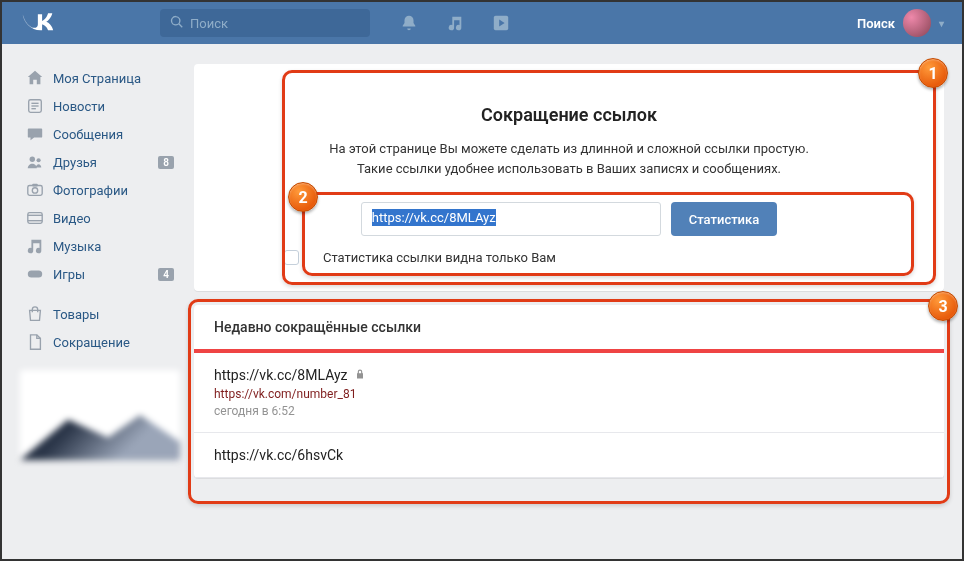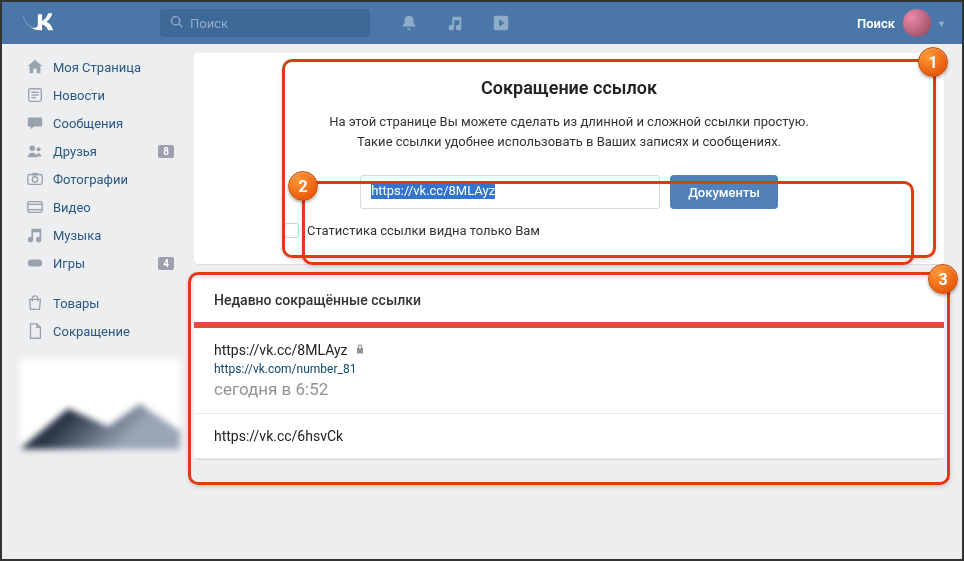--- a/index.html
+++ b/index.html
@@ -10,49 +10,49 @@
 .logo svg { fill: #fff; }
 .search-box { background: #3e6898; border-radius: 4px; height: 28px; width: 210px; display: flex; align-items: center; padding: 0 10px; color: #8fadc8; font-size: 13px; gap: 6px; }
 .search-box svg { fill: #8fadc8; width: 14px; height: 14px; }
 .hdr-icons { display: flex; align-items: center; gap: 28px; margin-left: 30px; }
 .hdr-icons span { color: #8fadc8; display: flex; }
 .hdr-icons svg { width: 18px; height: 18px; fill: #8fadc8; }
 .user-area { margin-left: auto; display: flex; align-items: center; gap: 8px; color: #fff; font-size: 13px; font-weight: 600; }
 .avatar { width: 28px; height: 28px; border-radius: 50%; background: radial-gradient(circle at 30% 30%, #e8a, #845); }
 .chev { color: #8fadc8; font-size: 10px; }
 
-.body-wrap { display: flex; padding: 9px 18px 0 18px; gap: 14px; }
+.body-wrap { display: flex; padding: 20px 18px 0 18px; gap: 14px; }
 
 .sidebar { width: 160px; font-size: 13px; color: #2a5885; }
 .nav-item { display: flex; align-items: center; padding: 5px 6px; gap: 9px; border-radius: 3px; cursor: pointer; position: relative; }
 .nav-icon { width: 18px; height: 18px; display: flex; align-items: center; justify-content: center; }
 .nav-icon svg { width: 18px; height: 18px; fill: #99a2ad; }
 .nav-badge { margin-left: auto; background: #99a2ad; color: #fff; font-size: 10px; font-weight: 600; padding: 1px 5px; border-radius: 2px; }
 .nav-sep { height: 12px; }
 .sidebar-widget { margin-top: 14px; background: #fff; border-radius: 3px; height: 90px; box-shadow: 0 1px 0 rgba(0,0,0,.07); display: flex; align-items: flex-end; overflow: hidden; filter: blur(3px); }
 .sidebar-widget div { width: 100%; height: 45px; background: linear-gradient(135deg, #2a3548 30%, #9aa5b8 70%); clip-path: polygon(0 100%, 30% 10%, 55% 50%, 75% 0%, 100% 60%, 100% 100%); }
 
 .main { flex: 1; position: relative; }
 .card { background: #fff; border-radius: 4px; padding: 24px 40px 26px; box-shadow: 0 1px 0 rgba(0,0,0,.07); margin-bottom: 14px; position: relative; }
-.card h2 { text-align: center; font-size: 18px; font-weight: 600; color: #222; margin-bottom: 14px; }
+.card h2 { text-align: center; font-size: 18px; font-weight: 600; color: #222; margin-bottom: 14px; margin-top: 16px; }
 .desc { text-align: center; font-size: 13px; color: #333; line-height: 1.5; margin-bottom: 24px; }
 .form-row { display: flex; gap: 10px; justify-content: center; margin-bottom: 14px; }
 .url-inner { background: #3375cd; color: #fff; padding: 1px 0; }
 .url-display { width: 300px; height: 34px; border: 1px solid #d3d9de; border-radius: 3px; padding: 7px 10px; font-size: 13px; background: #fff; }
 .btn { background: #5181b8; color: #fff; border: none; border-radius: 4px; height: 34px; padding: 0 18px; font-size: 13px; font-weight: 500; cursor: pointer; }
-.check-row { display: flex; align-items: center; gap: 8px; font-size: 13px; color: #333; padding-left: 50px; }
+.check-row { display: flex; align-items: center; gap: 24px; font-size: 13px; color: #333; padding-left: 50px; }
 .chk { width: 15px; height: 15px; border: 1px solid #c5d0db; border-radius: 3px; background: #fff; }
 
 .card2 { background: #fff; border-radius: 4px; box-shadow: 0 1px 0 rgba(0,0,0,.07); position: relative; }
-.card2-header { padding: 14px 20px; font-size: 14px; font-weight: 500; color: #333; border-bottom: 6px solid #ef4444; }
+.card2-header { padding: 14px 20px; font-size: 14px; font-weight: 500; color: #333; border-bottom: 4px solid #ef4444; }
 .link-item { padding: 14px 20px; border-bottom: 1px solid #e7e8ec; }
 .short { font-size: 14px; color: #222; display: flex; align-items: center; gap: 6px; }
 .short svg { width: 12px; height: 12px; fill: #939393; }
-.orig { font-size: 12px; color: #0c4a6e; margin-top: 4px; }
-.ts { font-size: 17px; color: #939393; margin-top: 3px; }
+.orig { font-size: 12px; color: #7f1d1d; margin-top: 4px; }
+.ts { font-size: 12px; color: #939393; margin-top: 3px; }
 
 
 .anno-box { position: absolute; border: 3px solid #e13b16; border-radius: 10px; pointer-events: none; box-shadow: 0 2px 4px rgba(0,0,0,.15); }
 .anno-num { position: absolute; width: 30px; height: 30px; border-radius: 50%; background: radial-gradient(circle at 35% 30%, #ff9a3a, #e85c0c 70%); color: #fff; font-weight: 700; font-size: 16px; display: flex; align-items: center; justify-content: center; border: 1px solid #c44a00; box-shadow: 0 2px 3px rgba(0,0,0,.3), inset 0 1px 2px rgba(255,255,255,.4); z-index: 10; }
 </style>
 </head>
 <body>
 
 <div class="header">
   <div class="logo">
@@ -198,21 +198,21 @@
 
   <div class="main">
     <div class="card">
       <h2>Сокращение ссылок</h2>
       <div class="desc">
         <span>На этой странице Вы можете сделать из длинной и сложной ссылки простую.</span><br>
         <span>Такие ссылки удобнее использовать в Ваших записях и сообщениях.</span>
       </div>
       <div class="form-row">
         <div class="url-display"><span class="url-inner">https://vk.cc/8MLAyz</span></div>
-        <button class="btn">Документы</button>
+        <button class="btn">Статистика</button>
       </div>
       <div class="check-row">
         <div class="chk"></div>
         <span>Статистика ссылки видна только Вам</span>
       </div>
 
       <div class="anno-box" style="top:6px; left:88px; right:8px; bottom:6px;"></div>
       <div class="anno-num" style="top:-6px; right:-4px;">1</div>
       <div class="anno-box" style="top:128px; left:108px; right:30px; height:84px;"></div>
       <div class="anno-num" style="top:118px; left:94px;">2</div>

